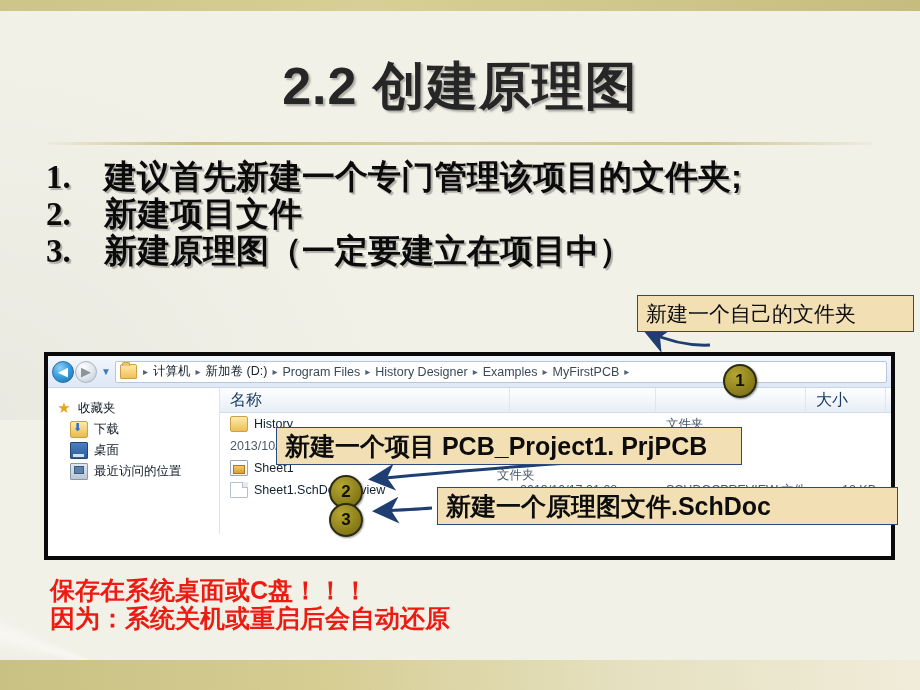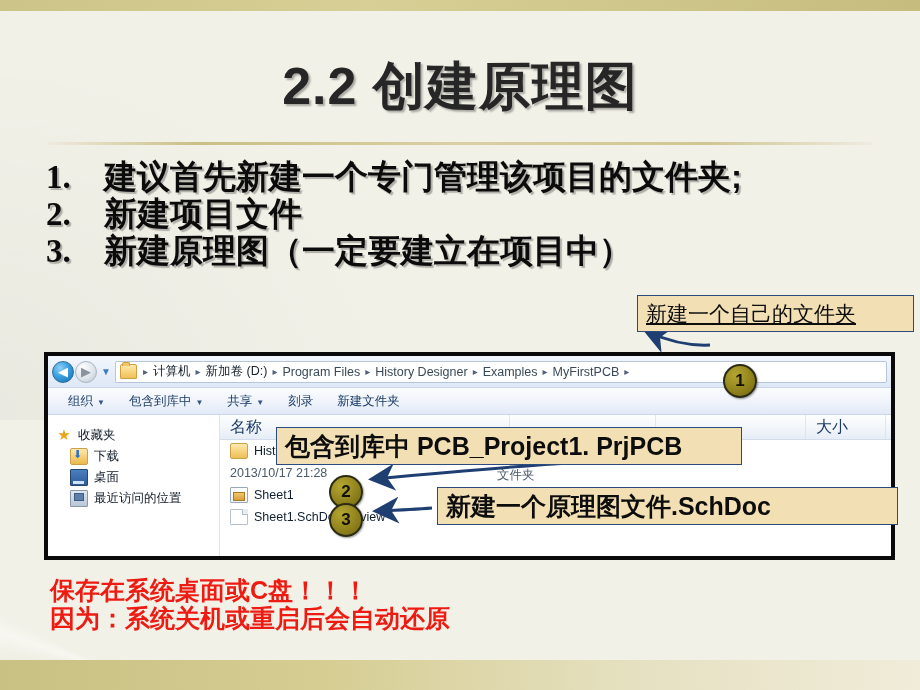--- a/index.html
+++ b/index.html
@@ -103,21 +103,20 @@
     color: #0d0d0d;
     box-sizing: border-box;
     display: flex;
     align-items: center;
     padding: 0 8px;
     white-space: nowrap;
   }
   #callout-folder {
     left: 637px; top: 295px; width: 277px; height: 37px;
     font-size: 21px;
-    text-decoration: underline;
   }
   #callout-project {
     left: 276px; top: 427px; width: 466px; height: 38px;
     font-size: 25px; font-weight: bold;
   }
   #callout-sch {
     left: 437px; top: 487px; width: 461px; height: 38px;
     font-size: 25px; font-weight: bold;
   }
 
@@ -418,37 +417,20 @@
         <span class="sep">▸</span>
         <span class="crumb dim">History Designer</span>
         <span class="sep">▸</span>
         <span class="crumb dim">Examples</span>
         <span class="sep">▸</span>
         <span class="crumb dim">MyFirstPCB</span>
         <span class="sep">▸</span>
       </div>
     </div>
 
-    <div class="toolbar-row">
-      <div class="tb-item">
-        <span>组织</span><span class="caret">▼</span>
-      </div>
-      <div class="tb-item">
-        <span>包含到库中</span><span class="caret">▼</span>
-      </div>
-      <div class="tb-item">
-        <span>共享</span><span class="caret">▼</span>
-      </div>
-      <div class="tb-item">
-        <span>刻录</span>
-      </div>
-      <div class="tb-item">
-        <span>新建文件夹</span>
-      </div>
-    </div>
 
     <div class="body-row">
       <div class="nav-pane">
         <div class="nav-item head">
           <span class="ni-icon ic-star">★</span>
           <span>收藏夹</span>
         </div>
         <div class="nav-item sub">
           <span class="ni-icon ic-dl"></span>
           <span>下载</span>
@@ -515,21 +497,21 @@
       <marker id="ah" markerWidth="9" markerHeight="9" refX="7" refY="4.5" orient="auto">
         <path d="M9,4.5 L0,0 L2.6,4.5 L0,9 Z" fill="#1f3f73"></path>
       </marker>
     </defs>
     <path d="M710,345 C690,346 668,341 648,332" stroke="#1f3f73" stroke-width="3" fill="none" marker-end="url(#ah)"></path>
     <path d="M630,460 C560,462 470,470 374,479" stroke="#1f3f73" stroke-width="3" fill="none" marker-end="url(#ah)"></path>
     <path d="M432,508 C420,509 402,510 378,511" stroke="#1f3f73" stroke-width="3" fill="none" marker-end="url(#ah)"></path>
   </svg>
 
   <div class="callout" id="callout-folder">新建一个自己的文件夹</div>
-  <div class="callout" id="callout-project">包含到库中 PCB_Project1. PrjPCB</div>
+  <div class="callout" id="callout-project">新建一个项目 PCB_Project1. PrjPCB</div>
   <div class="callout" id="callout-sch">新建一个原理图文件.SchDoc</div>
 
   <div class="marker" id="marker1">1</div>
   <div class="marker" id="marker2">2</div>
   <div class="marker" id="marker3">3</div>
 
   <div class="warn">
     <div>保存在系统桌面或C盘！！！</div>
     <div>因为：系统关机或重启后会自动还原</div>
   </div>

